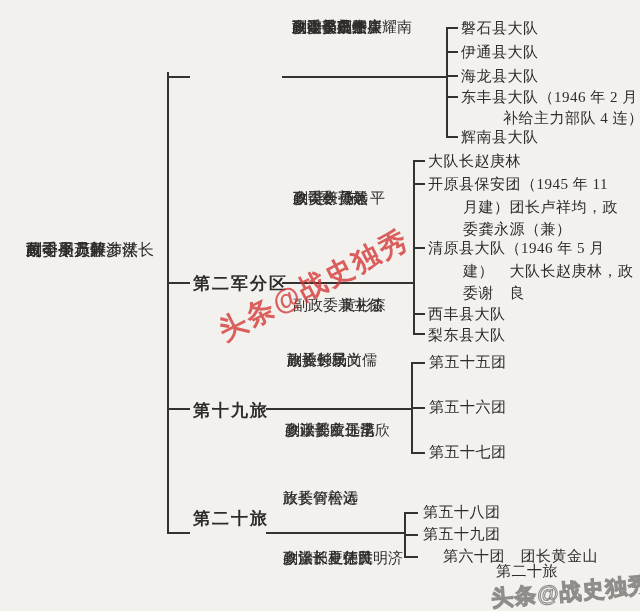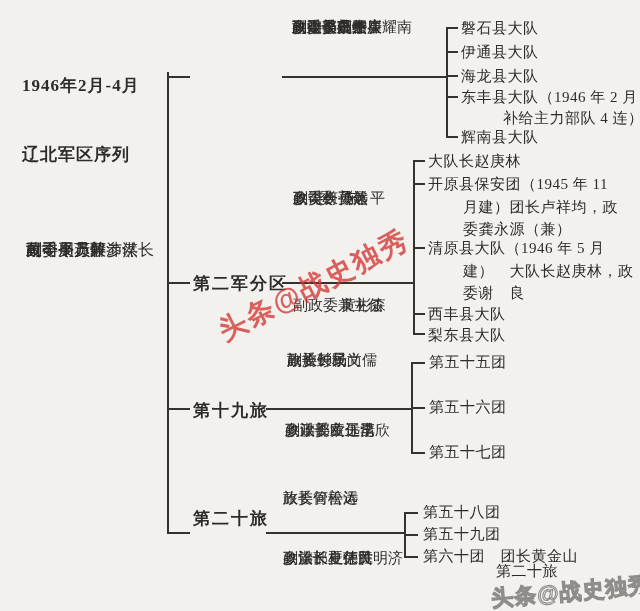--- a/index.html
+++ b/index.html
@@ -35,24 +35,20 @@
     color:rgba(248,247,243,0.45);-webkit-text-stroke:1.1px #8f8d89;
     transform:rotate(-5deg);white-space:pre;
     font-family:"Liberation Sans","DejaVu Sans",sans-serif;
   }
 </style>
 </head>
 <body>
 
 <div id="canvas">
 
-  <div class="title" style="left:22px;top:28px;">
-    <div style="position:static;">1946年2月-4月</div>
-    <div style="position:static;">辽北军区序列</div>
-  </div>
 
   <div class="hq" style="left:26px;top:240px;">
     <div class="j">司令员万毅</div>
     <div class="j">政委周赤萍</div>
     <div class="j">副司令员解沛然</div>
     <div class="j">副司令员兼参谋长</div>
     <div class="name">黄一平</div>
   </div>
 
   <div class="vline" style="left:167px;top:72px;height:462px;"></div>
@@ -147,19 +143,19 @@
     <div>参谋长杜荣民</div>
     <div>政治部主任黄明济</div>
   </div>
 
   <div class="vline" style="left:404px;top:512px;height:46px;"></div>
   <div class="hline" style="left:404px;top:512px;width:14px;"></div>
   <div class="hline" style="left:404px;top:534px;width:14px;"></div>
   <div class="hline" style="left:404px;top:556px;width:14px;"></div>
   <div class="txt" style="left:423px;top:505px;">第五十八团</div>
   <div class="txt" style="left:423px;top:527px;">第五十九团</div>
-  <div class="txt" style="left:423px;top:549px;">第六十团　团长黄金山</div>
+  <div class="txt" style="left:443px;top:549px;">第六十团　团长黄金山</div>
   <div class="txt" style="left:496px;top:564px;">第二十旅</div>
 
   <div class="wm-diag">头条@战史独秀</div>
   <div class="wm-bottom">头条@战史独秀</div>
 
 </div>
 
 </body></html>

